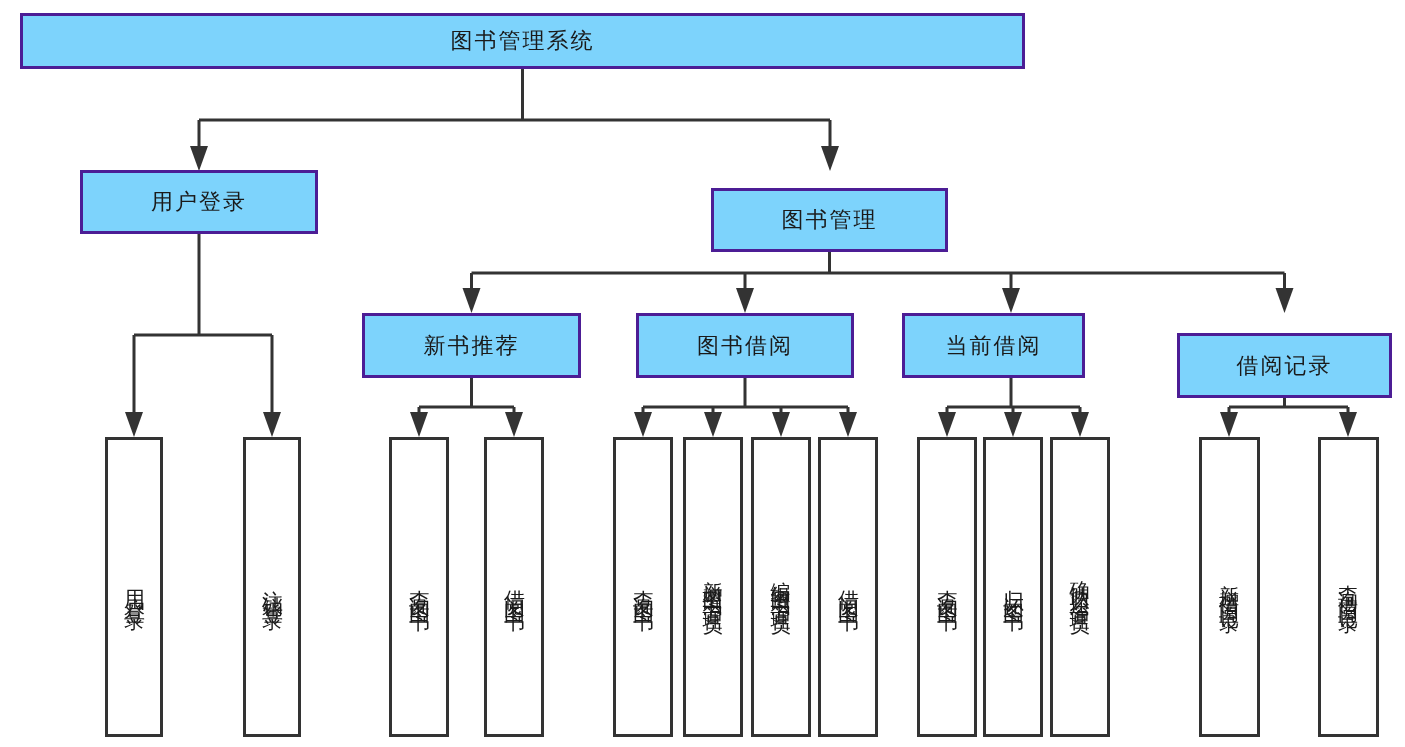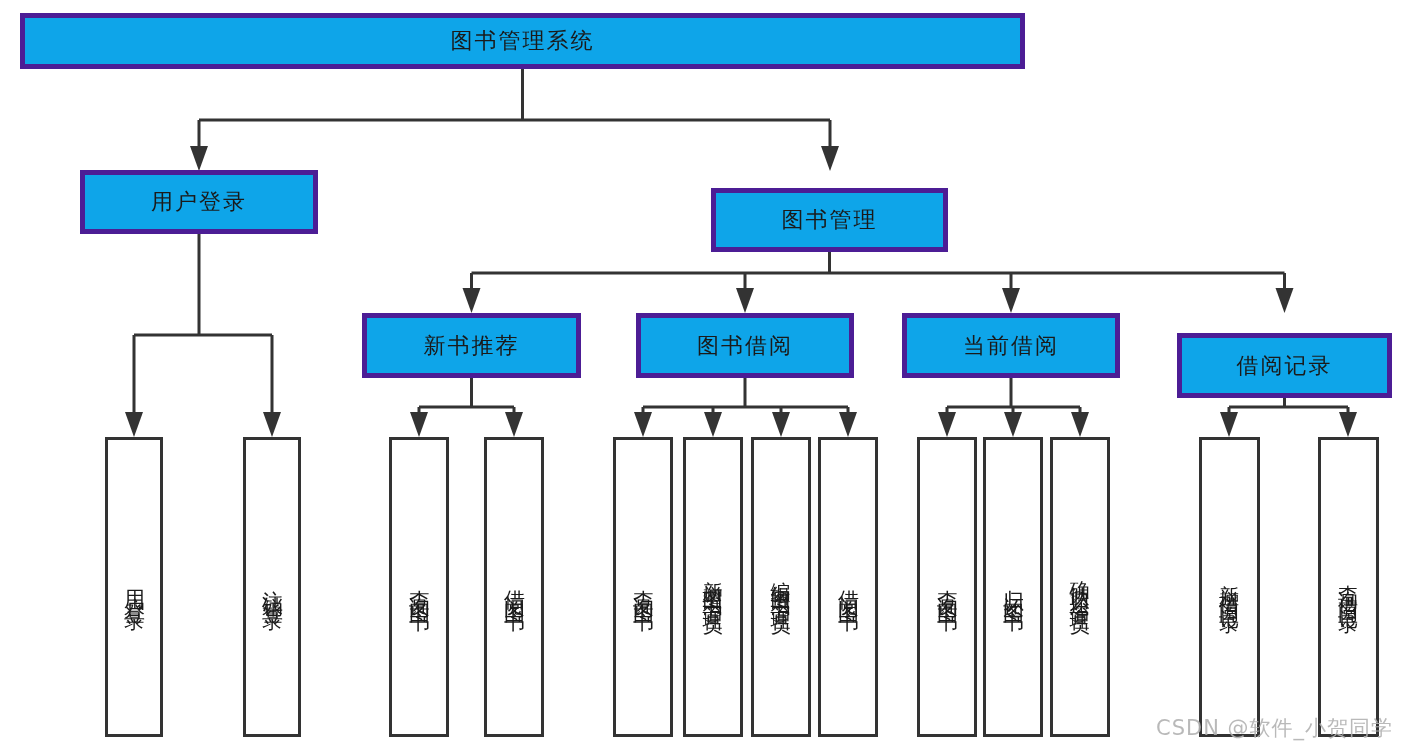--- a/index.html
+++ b/index.html
@@ -6,22 +6,22 @@
   body{font-family:"DejaVu Sans","Liberation Sans",sans-serif;}
   .stage{
     position:relative;
     width:1405px;height:747px;
     background:#ffffff;
     overflow:hidden;
   }
   .node{
     position:absolute;
     box-sizing:border-box;
-    background:#0ea5e9;
-    border:5px solid #4c1d95;
+    background:#7dd3fc;
+    border:3px solid #4c1d95;
     color:#1a1a1a;
     display:flex;
     align-items:center;
     justify-content:center;
     text-align:center;
     font-size:22px;
     letter-spacing:2px;
     z-index:2;
   }
   .vnode{
@@ -110,36 +110,35 @@
     </g>
   </svg>
 
   <div class="node" style="left:20px;top:13px;width:1005px;height:56px;">图书管理系统</div>
 
   <div class="node" style="left:80px;top:170px;width:238px;height:64px;">用户登录</div>
   <div class="node" style="left:711px;top:170px;width:237px;height:64px;margin-top:18px;">图书管理</div>
 
   <div class="node" style="left:362px;top:313px;width:219px;height:65px;">新书推荐</div>
   <div class="node" style="left:636px;top:313px;width:218px;height:65px;">图书借阅</div>
-  <div class="node" style="left:902px;top:313px;width:218px;height:65px;">当前借阅</div>
+  <div class="node" style="left:902px;top:313px;width:183px;height:65px;">当前借阅</div>
   <div class="node" style="left:1177px;top:313px;width:215px;height:65px;margin-top:20px;">借阅记录</div>
 
   <div class="vnode" style="left:105px;top:437px;width:58px;height:300px;">用户登录</div>
   <div class="vnode" style="left:243px;top:437px;width:58px;height:300px;">注销登录</div>
 
   <div class="vnode" style="left:389px;top:437px;width:60px;height:300px;">查询图书</div>
   <div class="vnode" style="left:484px;top:437px;width:60px;height:300px;">借阅图书</div>
 
   <div class="vnode" style="left:613px;top:437px;width:60px;height:300px;">查询图书</div>
   <div class="vnode" style="left:683px;top:437px;width:60px;height:300px;font-size:20px;letter-spacing:5px;">新增图书（管理员）</div>
   <div class="vnode" style="left:751px;top:437px;width:60px;height:300px;font-size:20px;letter-spacing:5px;">编辑图书（管理员）</div>
   <div class="vnode" style="left:818px;top:437px;width:60px;height:300px;">借阅图书</div>
 
   <div class="vnode" style="left:917px;top:437px;width:60px;height:300px;">查询图书</div>
   <div class="vnode" style="left:983px;top:437px;width:60px;height:300px;">归还图书</div>
   <div class="vnode" style="left:1050px;top:437px;width:60px;height:300px;font-size:20px;letter-spacing:5px;">确认归还（管理员）</div>
 
   <div class="vnode" style="left:1199px;top:437px;width:61px;height:300px;font-size:20px;letter-spacing:6px;">新增借阅记录</div>
   <div class="vnode" style="left:1318px;top:437px;width:61px;height:300px;font-size:20px;letter-spacing:6px;">查询借阅记录</div>
 
-  <div class="watermark">CSDN @软件_小贺同学</div>
 
 </div>
 
 </body></html>

